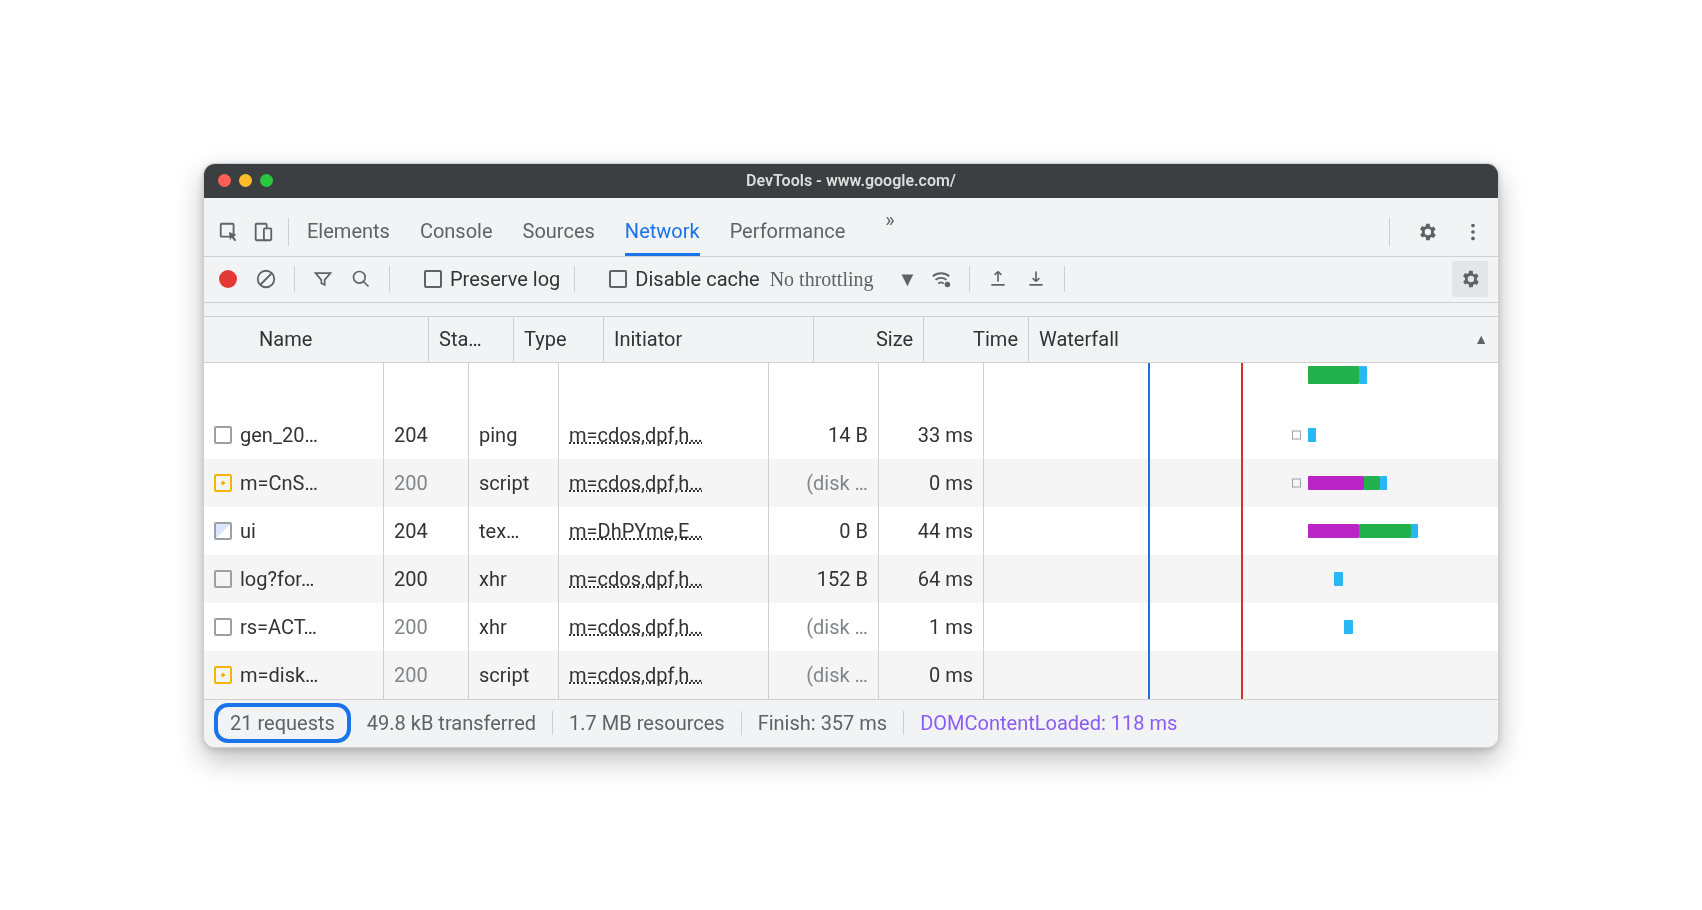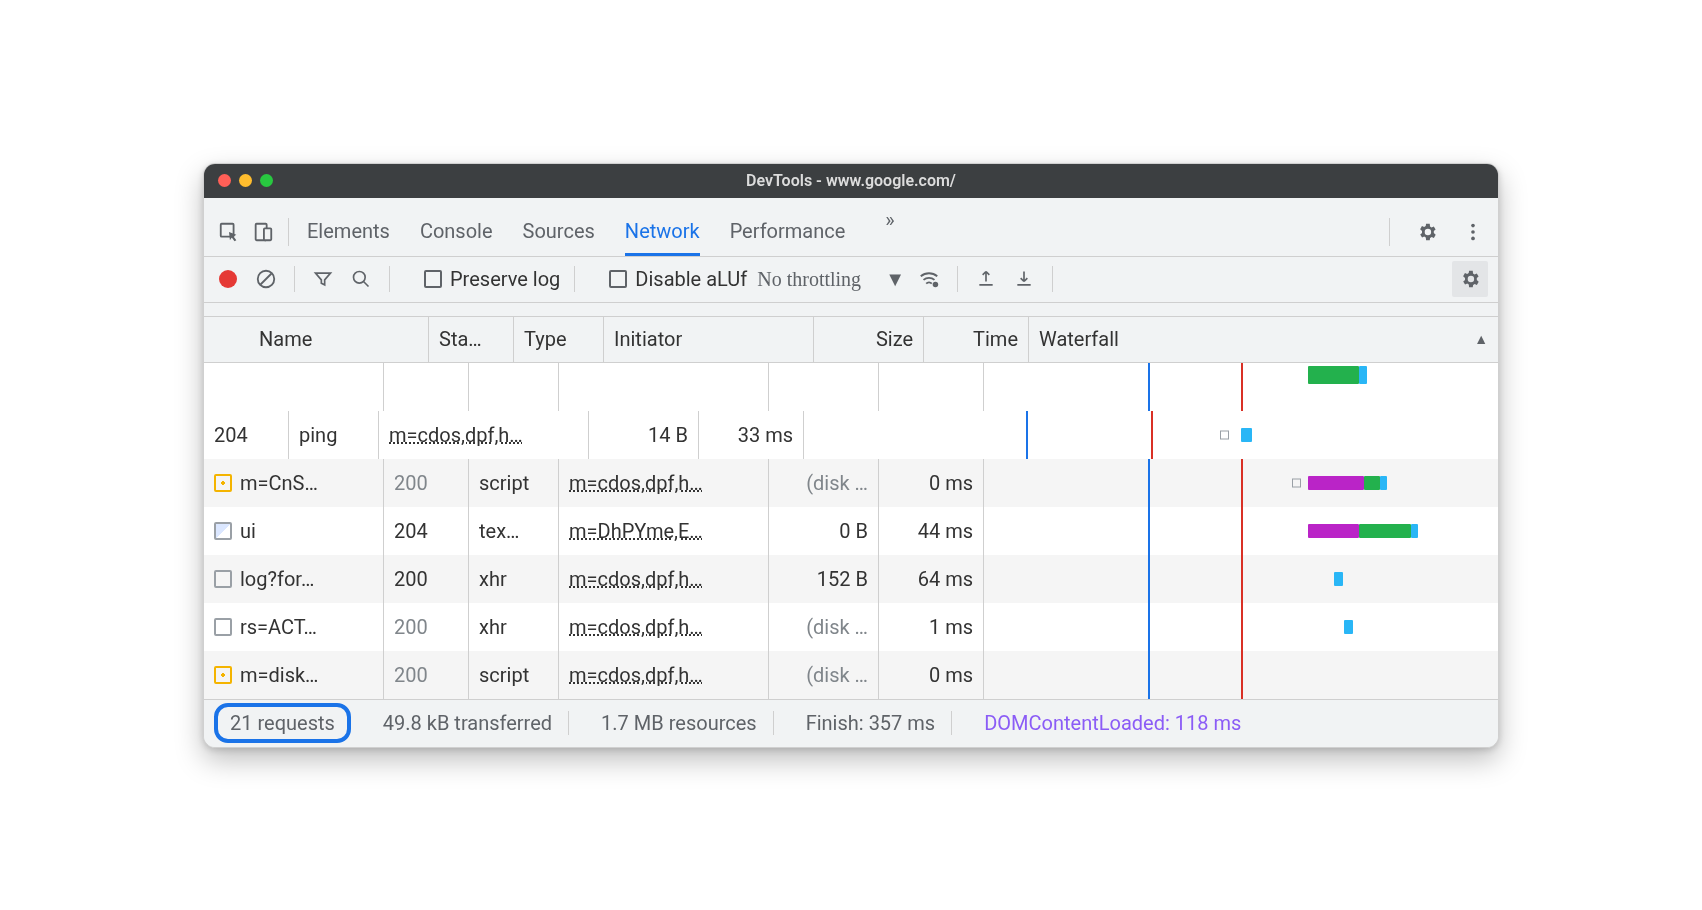--- a/index.html
+++ b/index.html
@@ -157,21 +157,21 @@
   .marker {
     position:absolute; width:9px; height:9px; border:1.5px solid #9aa0a6;
     top:50%; transform:translateY(-50%);
   }
   
   .statusbar {
     display:flex; align-items:center;
     height:48px; background:#f1f3f4;
     border-top:1px solid #cfcfcf;
     font-size:20px; color:#5f6368;
-    padding: 12px 10px; gap: 16px;
+    padding: 12px 10px; gap: 0;
   }
   .statusbar .seg { padding:0 16px; border-right:1px solid #cfcfcf; }
   .statusbar .seg:last-child { border-right:none; }
   .highlight-ring {
     border:4px solid #1a73e8; border-radius:14px; padding:4px 12px;
     color:#5f6368;
   }
   .dcl { color:#8b5cf6; }
   svg { display:block; }
 </style>
@@ -251,21 +251,21 @@
         </svg>
     </div>
     <div class="vsep"></div>
     <label class="checkbox-group">
       <span class="cb"></span>
       <span>Preserve log</span>
     </label>
     <div class="vsep"></div>
     <label class="checkbox-group">
       <span class="cb"></span>
-      <span>Disable aLUf</span>
+      <span>Disable cache</span>
     </label>
     <div class="throttle">
       <span>No throttling</span>
       <span style="margin-left:18px">▼</span>
     </div>
     <div class="tool-icon">
       <svg width="22" height="22" viewBox="0 0 24 24" fill="none" stroke="currentColor" stroke-width="2">
           <path d="M3 9a14 14 0 0 1 18 0"></path>
           <path d="M6 13a9 9 0 0 1 12 0"></path>
           <path d="M9 17a4 4 0 0 1 6 0"></path>
@@ -314,20 +314,24 @@
       <div class="col c-init"></div>
         <div class="col c-size"></div>
         <div class="col c-time"></div>
       <div class="col wfall-cell lines">
         <div class="bar" style="left:63%;width:10%;height:18px;top:12px;background:#23b14d"></div>
         <div class="bar" style="left:73%;width:1.5%;height:18px;top:12px;background:#29b6f6"></div>
       </div>
     </div>
     <div id="rows-container">
         <div class="row">
+          <div class="col c-name">
+            <span class="file-icon doc"></span>
+            <span>gen_20…</span>
+          </div>
           <div class="col c-status ">204</div>
           <div class="col c-type">ping</div>
           <div class="col c-init">
             <span class="underline">m=cdos,dpf,h…</span>
           </div>
           <div class="col c-size ">14 B</div>
           <div class="col c-time">33 ms</div>
           <div class="col wfall-cell lines">
             <div class="marker" style="left:60%"></div>
             <div class="bar" style="left:63%;width:1.5%;background:#29b6f6"></div>

